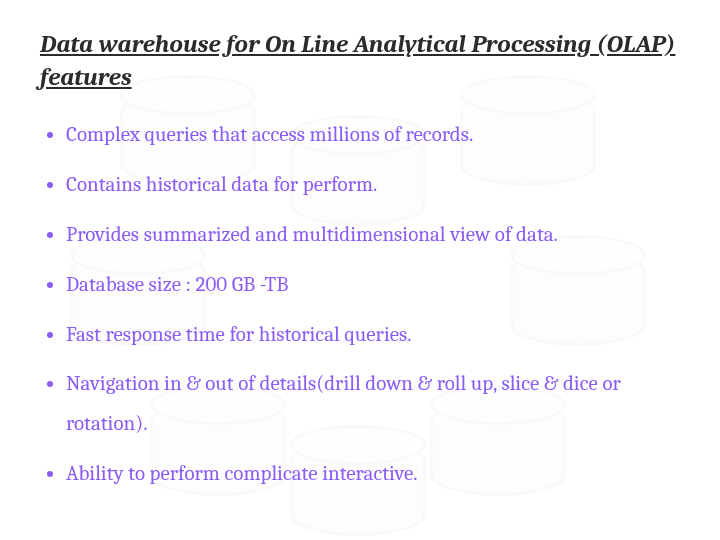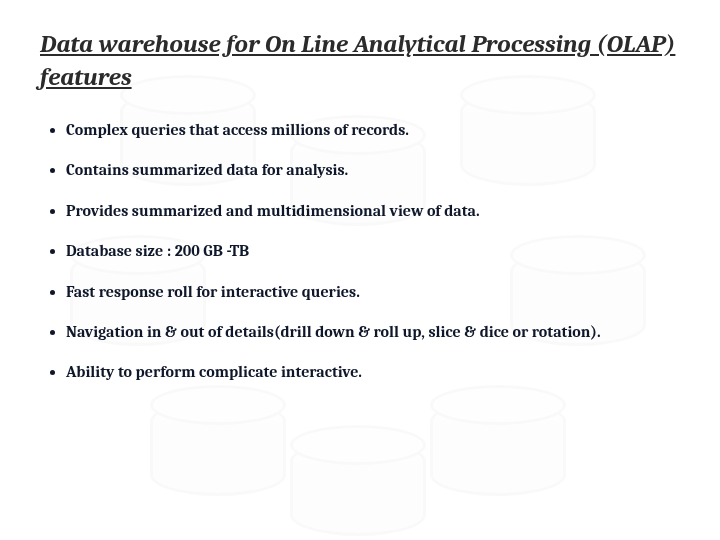--- a/index.html
+++ b/index.html
@@ -52,45 +52,44 @@
     line-height: 1.3;
     margin: 0 0 22px 6px;
     color: #2b2b2b;
   }
   ul.bullets {
     list-style: disc;
     margin: 0;
     padding-left: 32px;
   }
   ul.bullets li {
-    font-size: 16px;
+    font-size: 21px;
     line-height: 1.9;
     margin-bottom: 10px;
-    color: #0f172a;
-    font-weight: bold;
+    color: #8b5cf6;
   }
 </style>
 </head>
 <body>
 
 <div class="bg">
   <div class="cyl" style="left:290px; top:130px;"></div>
   <div class="cyl" style="left:120px; top:90px;"></div>
   <div class="cyl" style="left:460px; top:90px;"></div>
   <div class="cyl" style="left:70px;  top:250px;"></div>
   <div class="cyl" style="left:510px; top:250px;"></div>
   <div class="cyl" style="left:150px; top:400px;"></div>
   <div class="cyl" style="left:430px; top:400px;"></div>
   <div class="cyl" style="left:290px; top:440px;"></div>
 </div>
 
 <div class="content">
   <h1 class="title">Data warehouse for On Line Analytical Processing (OLAP) features</h1>
   <ul class="bullets">
     <li>Complex queries that access millions of records.</li>
-    <li>Contains summarized data for analysis.</li>
+    <li>Contains historical data for perform.</li>
     <li>Provides summarized and multidimensional view of data.</li>
     <li>Database size : 200 GB -TB</li>
-    <li>Fast response roll for interactive queries.</li>
+    <li>Fast response time for historical queries.</li>
     <li>Navigation in &amp; out of details(drill down &amp; roll up, slice &amp; dice or rotation).</li>
     <li>Ability to perform complicate interactive.</li>
   </ul>
 </div>
 
 </body></html>

